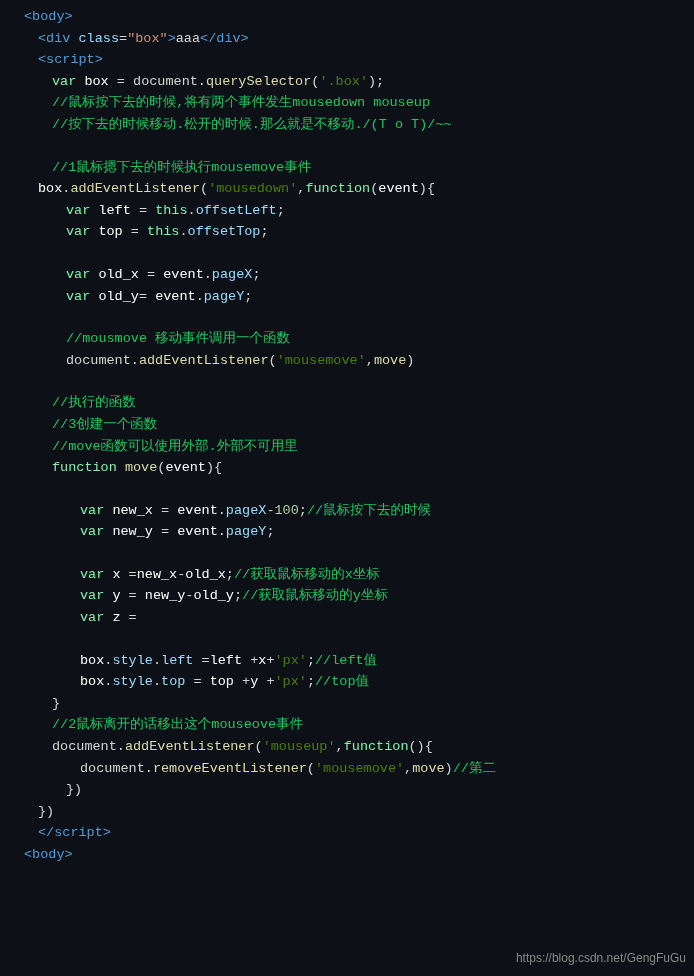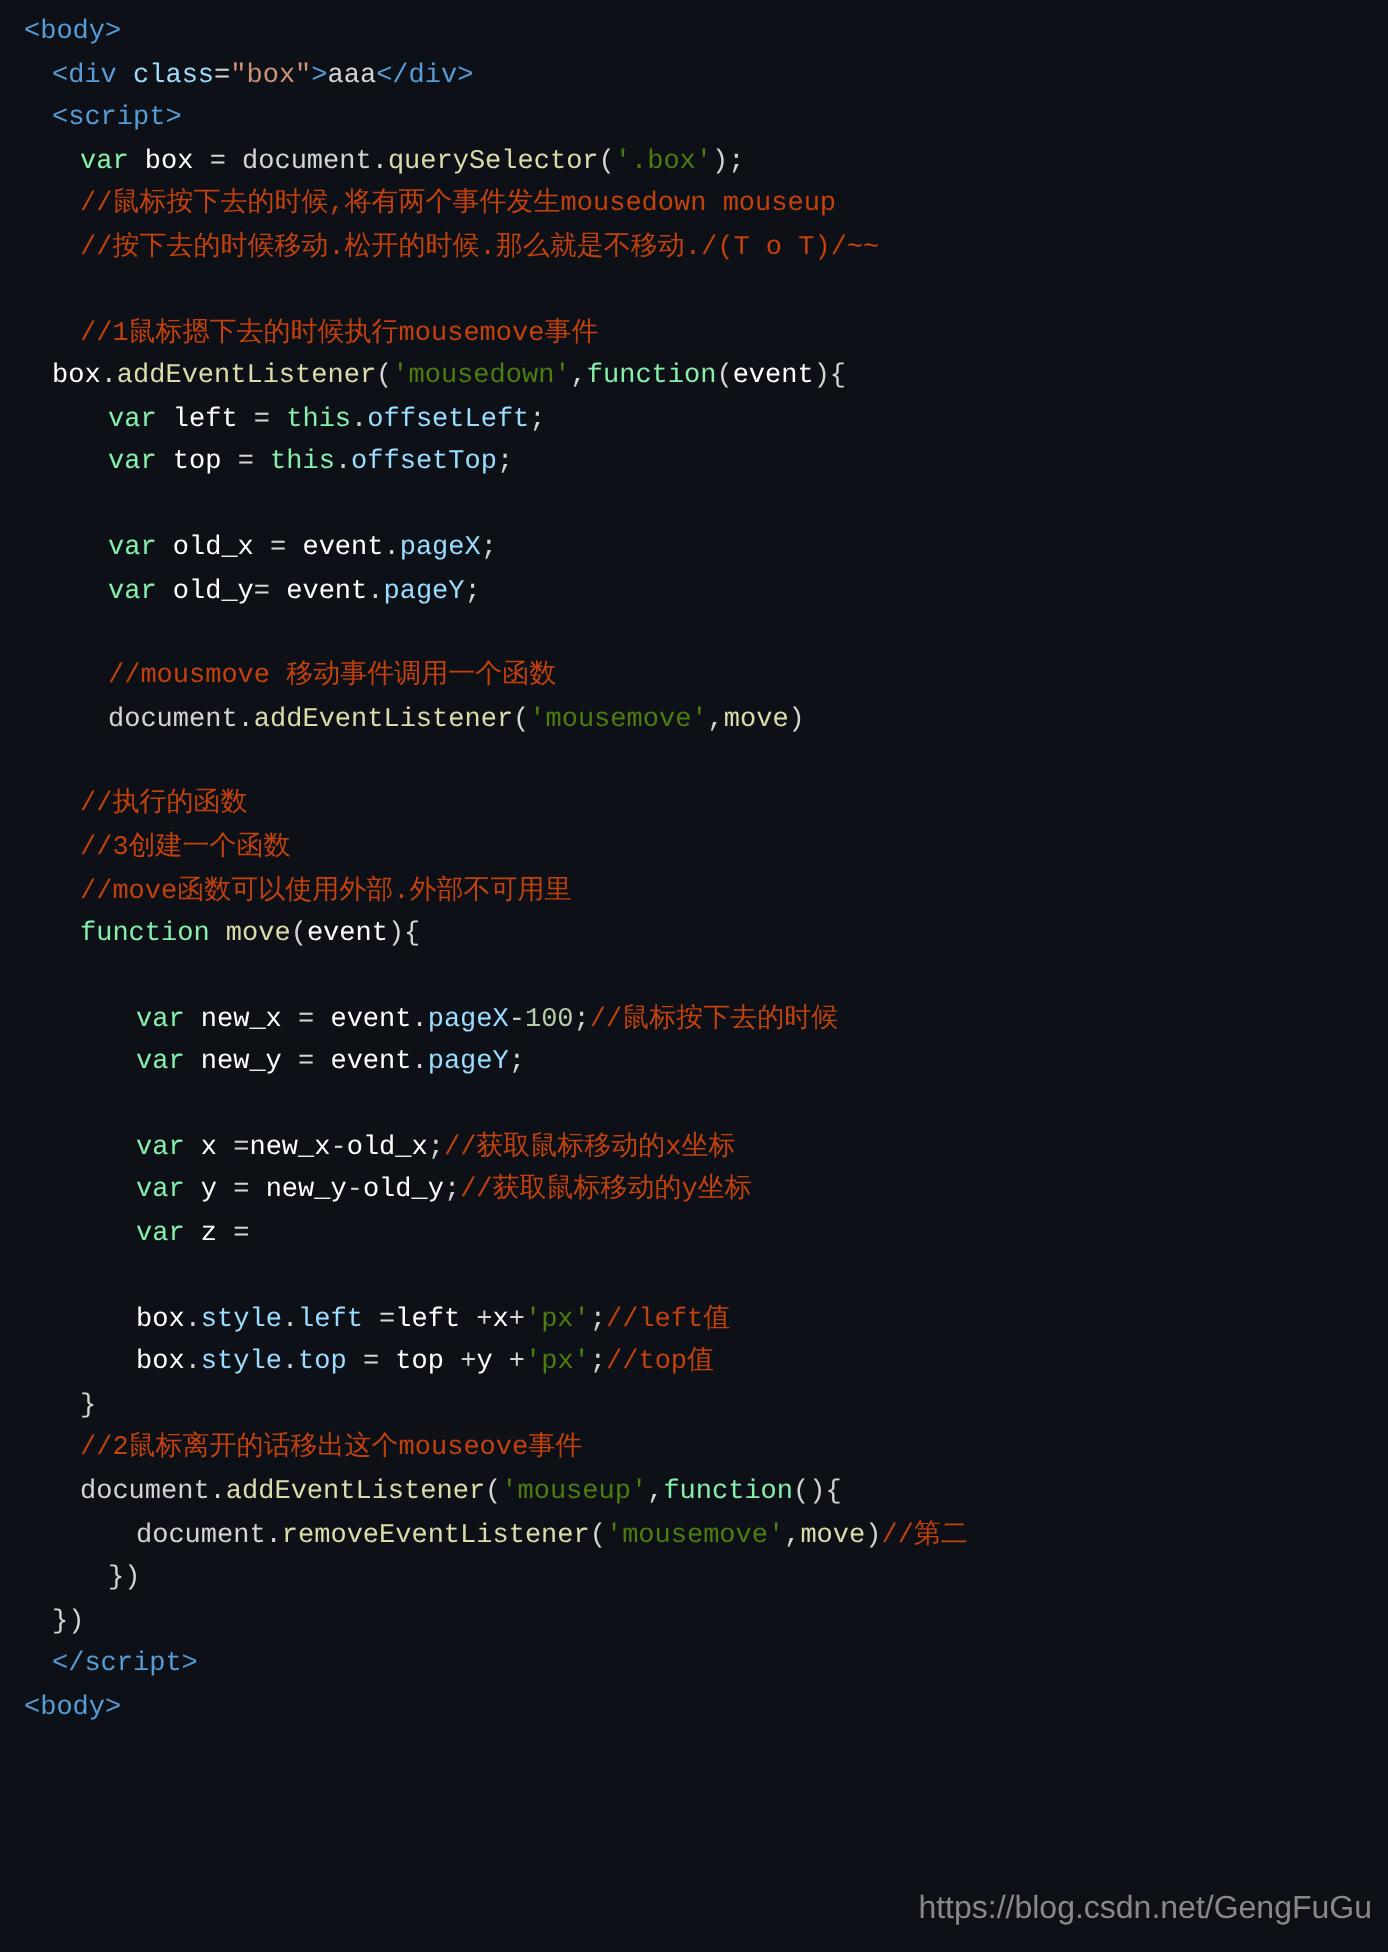--- a/index.html
+++ b/index.html
@@ -13,53 +13,53 @@
       background-color: #1a1a2e;
       font-family: 'Courier New', Consolas, monospace;
       font-size: 13.5px;
       line-height: 1.6;
       overflow-x: hidden;
     }
     .code-container {
       background-color: #0d1117;
       width: 100%;
       min-height: 976px;
-      padding: 6px 4px;
+      padding: 6px 16px;
       position: relative;
     }
     .line {
       display: flex;
       align-items: baseline;
       padding: 0 0 0 8px;
       min-height: 21px;
       white-space: pre;
     }
     
     .tag { color: #569cd6; }
     .attr { color: #9cdcfe; }
     .attr-val { color: #ce9178; }
     .keyword { color: #86efac; }
     .var-name { color: #ffffff; }
     .string { color: #4d7c0f; }
     .func-name { color: #dcdcaa; }
     .method { color: #dcdcaa; }
-    .comment { color: #c2410c; }
+    .comment { color: #22c55e; }
     .number { color: #b5cea8; }
     .property { color: #9cdcfe; }
     .plain { color: #d4d4d4; }
     .indent1 { display: inline-block; width: 14px; }
     .indent2 { display: inline-block; width: 28px; }
     .indent3 { display: inline-block; width: 42px; }
     .indent4 { display: inline-block; width: 56px; }
     .watermark {
       position: absolute;
       bottom: 8px;
       right: 8px;
       color: #888;
-      font-size: 16px;
+      font-size: 12px;
       font-family: Arial, sans-serif;
     }
     .empty-line {
       height: 21px;
     }
   </style>
 </head>
 <body>
 
 <div class="code-container">

